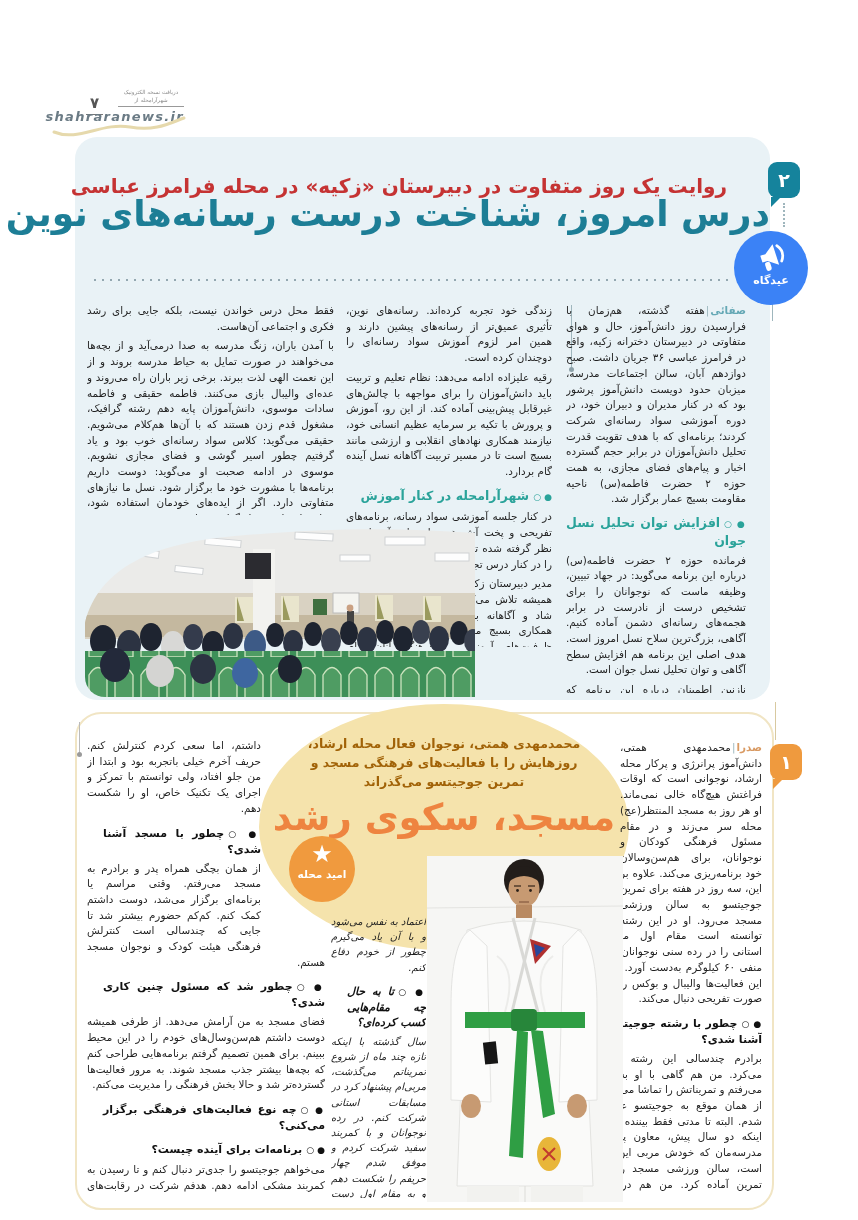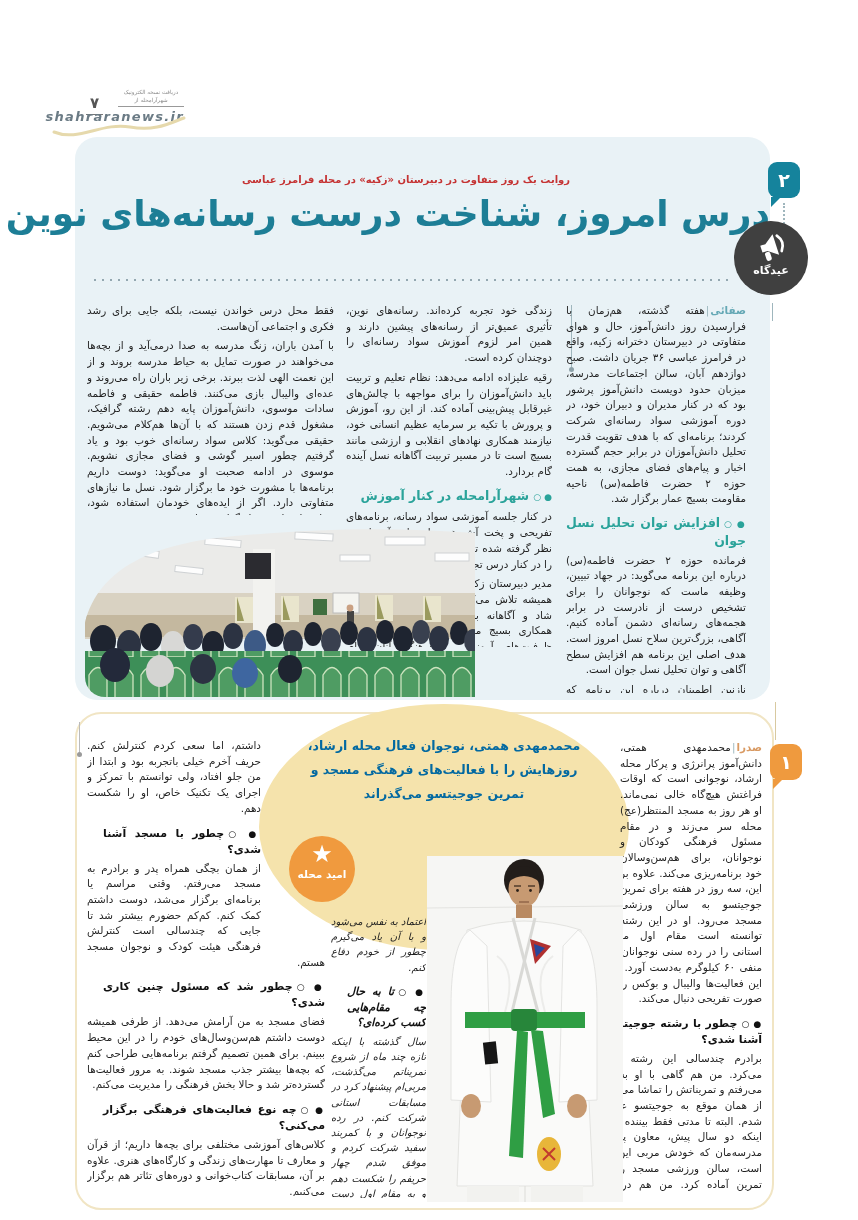--- a/index.html
+++ b/index.html
@@ -12,40 +12,40 @@
           padding:0 4px 2px 4px;font-weight:bold;}
   .masthead{left:118px;top:88px;width:66px;text-align:center;direction:rtl;}
   .masthead .dl{font-size:5.5px;color:#8a8a8a;letter-spacing:0;line-height:8px;}
   .masthead .rule{border-top:1px solid #999;margin:2px 0;}
   .masthead .site{font-size:13px;color:#6b7b85;letter-spacing:1.3px;font-weight:bold;font-style:italic;}
   .hdrcurve{left:50px;top:112px;}
 
   
   .panel1{left:75px;top:137px;width:695px;height:563px;background:#e9f2f6;
           border-radius:22px;}
-  .kicker{left:42px;top:37px;width:578px;text-align:center;direction:rtl;
-          font-size:10px;font-weight:bold;color:#c53333;white-space:nowrap;}
+  .kicker{left:74px;top:37px;width:578px;text-align:center;direction:rtl;
+          font-size:20px;font-weight:bold;color:#c53333;white-space:nowrap;}
   .headline1{left:0;top:56px;width:100%;text-align:left;direction:rtl;
              font-size:36px;font-weight:bold;color:#1d7e96;white-space:nowrap;}
   .dotline{left:16px;top:141px;width:642px;height:4px;
            background-image:radial-gradient(circle,#93a7b0 1.1px,rgba(0,0,0,0) 1.2px);
            background-size:8px 4px;background-repeat:repeat-x;}
 
   .badge{width:32px;height:36px;border-radius:9px;color:#fff;text-align:center;
          font-size:19px;font-weight:bold;line-height:36px;}
   .badge2{right:-30px;top:25px;background:#15839c;}
   .badge2::after{content:"";position:absolute;left:3px;bottom:-9px;
          border-top:10px solid #15839c;border-right:10px solid transparent;}
   .badge1{right:-30px;top:30px;background:#ef9a3e;}
   .badge1::after{content:"";position:absolute;left:3px;bottom:-9px;
          border-top:10px solid #ef9a3e;border-right:10px solid transparent;}
 
   .conn-dot1{right:-15px;top:66px;height:24px;border-right:2px dotted #9fb6bd;}
-  .tagcircle{right:-38px;top:84px;width:74px;height:74px;border-radius:50%;
-             background:#404040;text-align:center;z-index:3;}
+  .tagcircle{right:-38px;top:94px;width:74px;height:74px;border-radius:50%;
+             background:#3b82f6;text-align:center;z-index:3;}
   .tagcircle svg{margin-top:9px;}
   .taglabel{color:#fff;font-size:11px;font-weight:bold;margin-top:-4px;direction:rtl;}
   .conn-under1{right:-3px;top:166px;height:18px;border-right:1px solid #9fb6bd;}
   .rule1{left:496px;top:168px;height:62px;border-left:1px solid #9fb6bd;}
   .rule1::after{content:"";position:absolute;left:-3px;bottom:-5px;width:5px;height:5px;
                 border-radius:50%;background:#8ca0a8;}
 
   .col{direction:rtl;text-align:justify;font-size:10.4px;line-height:15.7px;
        overflow:hidden;}
   .col p{margin:4px 0 1px 0;}
@@ -68,21 +68,21 @@
   
   .panel2{left:75px;top:712px;width:695px;height:494px;background:#fff;
           border:2px solid #f1e5c4;border-radius:26px;}
   .conn2{right:-4px;top:-12px;height:38px;border-right:1px solid #d8c9a0;}
   .rule2{left:2px;top:8px;height:30px;border-left:1px solid #bbb;}
   .rule2::after{content:"";position:absolute;left:-3px;bottom:-5px;width:5px;height:5px;
                 border-radius:50%;background:#9a9a9a;}
   .creamcircle{left:182px;top:-10px;width:370px;height:246px;border-radius:50%;
                background:#f5e3ac;z-index:0;}
   .intro{left:215px;top:20px;width:304px;text-align:center;direction:rtl;
-         font-size:12.5px;line-height:24px;font-weight:bold;color:#0369a1;z-index:1;}
+         font-size:12.5px;line-height:19px;font-weight:bold;color:#a16207;z-index:1;}
   .headline2{left:182px;top:82px;width:370px;text-align:center;direction:rtl;
              font-size:37px;font-weight:bold;color:#ee8440;white-space:nowrap;z-index:1;}
   .starbadge{left:212px;top:122px;width:66px;height:66px;border-radius:50%;
              background:#f09a3e;text-align:center;z-index:2;}
   .starbadge .star{display:block;color:#fff;font-size:24px;line-height:36px;}
   .starbadge .slabel{color:#fff;font-size:10.5px;font-weight:bold;direction:rtl;
                      margin-top:-4px;}
   .c1b{right:10px;top:22px;width:172px;height:458px;}
   .c2b{left:254px;top:196px;width:95px;height:288px;font-size:10px;line-height:15.2px;font-style:italic;}
   .c3b{left:10px;top:20px;width:238px;height:462px;}
@@ -223,20 +223,21 @@
 </div>
 
 <div class="abs panel2">
 
   <div class="abs badge badge1">۱</div>
   <div class="abs conn2"></div>
   <div class="abs rule2"></div>
 
   <div class="abs creamcircle"></div>
   <div class="abs intro">محمدمهدی همتی، نوجوان فعال محله ارشاد، روزهایش را با فعالیت‌های فرهنگی مسجد و تمرین جوجیتسو می‌گذراند</div>
+  <div class="abs headline2">مسجد، سکوی رشد</div>
   <div class="abs starbadge">
     <span class="star">★</span>
     <div class="slabel">امید محله</div>
   </div>
 
   <div class="abs photo2wrap">
     <svg width="196" height="346" viewBox="0 0 196 346">
       <rect width="196" height="346" fill="#f6f6f4"></rect>
       <line x1="0" y1="52" x2="196" y2="50" stroke="#e3e3e0" stroke-width="1"></line>
       <ellipse cx="97" cy="24" rx="20" ry="21" fill="#221d1a"></ellipse>
@@ -297,17 +298,16 @@
   </div>
 
   <div class="abs col c3b">
     <div class="spacerCir"></div>
     <p>داشتم، اما سعی کردم کنترلش کنم. حریف آخرم خیلی باتجربه بود و ابتدا از من جلو افتاد، ولی توانستم با تمرکز و اجرای یک تکنیک خاص، او را شکست دهم.</p>
     <div class="subhead sub-blk"><span class="bullets">● ○</span><span>چطور با مسجد آشنا شدی؟</span></div>
     <p>از همان بچگی همراه پدر و برادرم به مسجد می‌رفتم. وقتی مراسم یا برنامه‌ای برگزار می‌شد، دوست داشتم کمک کنم. کم‌کم حضورم بیشتر شد تا جایی که چندسالی است کنترلش فرهنگی هیئت کودک و نوجوان مسجد هستم.</p>
     <div class="subhead sub-blk"><span class="bullets">● ○</span><span>چطور شد که مسئول چنین کاری شدی؟</span></div>
     <p>فضای مسجد به من آرامش می‌دهد. از طرفی همیشه دوست داشتم هم‌سن‌وسال‌های خودم را در این محیط ببینم. برای همین تصمیم گرفتم برنامه‌هایی طراحی کنم که بچه‌ها بیشتر جذب مسجد شوند. به مرور فعالیت‌ها گسترده‌تر شد و حالا بخش فرهنگی را مدیریت می‌کنم.</p>
     <div class="subhead sub-blk"><span class="bullets">● ○</span><span>چه نوع فعالیت‌های فرهنگی برگزار می‌کنی؟</span></div>
-    <p>کلاس‌های آموزشی مختلفی برای بچه‌ها داریم؛ از قرآن و معارف تا مهارت‌های زندگی و کارگاه‌های هنری. علاوه بر آن، مسابقات کتاب‌خوانی و دوره‌های تئاتر هم برگزار می‌کنیم.</p>
     <div class="subhead sub-blk"><span class="bullets">● ○</span><span>برنامه‌ات برای آینده چیست؟</span></div>
     <p>می‌خواهم جوجیتسو را جدی‌تر دنبال کنم و تا رسیدن به کمربند مشکی ادامه دهم. هدفم شرکت در رقابت‌های کشوری و جهانی است.</p>
   </div>
 </div>
 
 </body></html>

